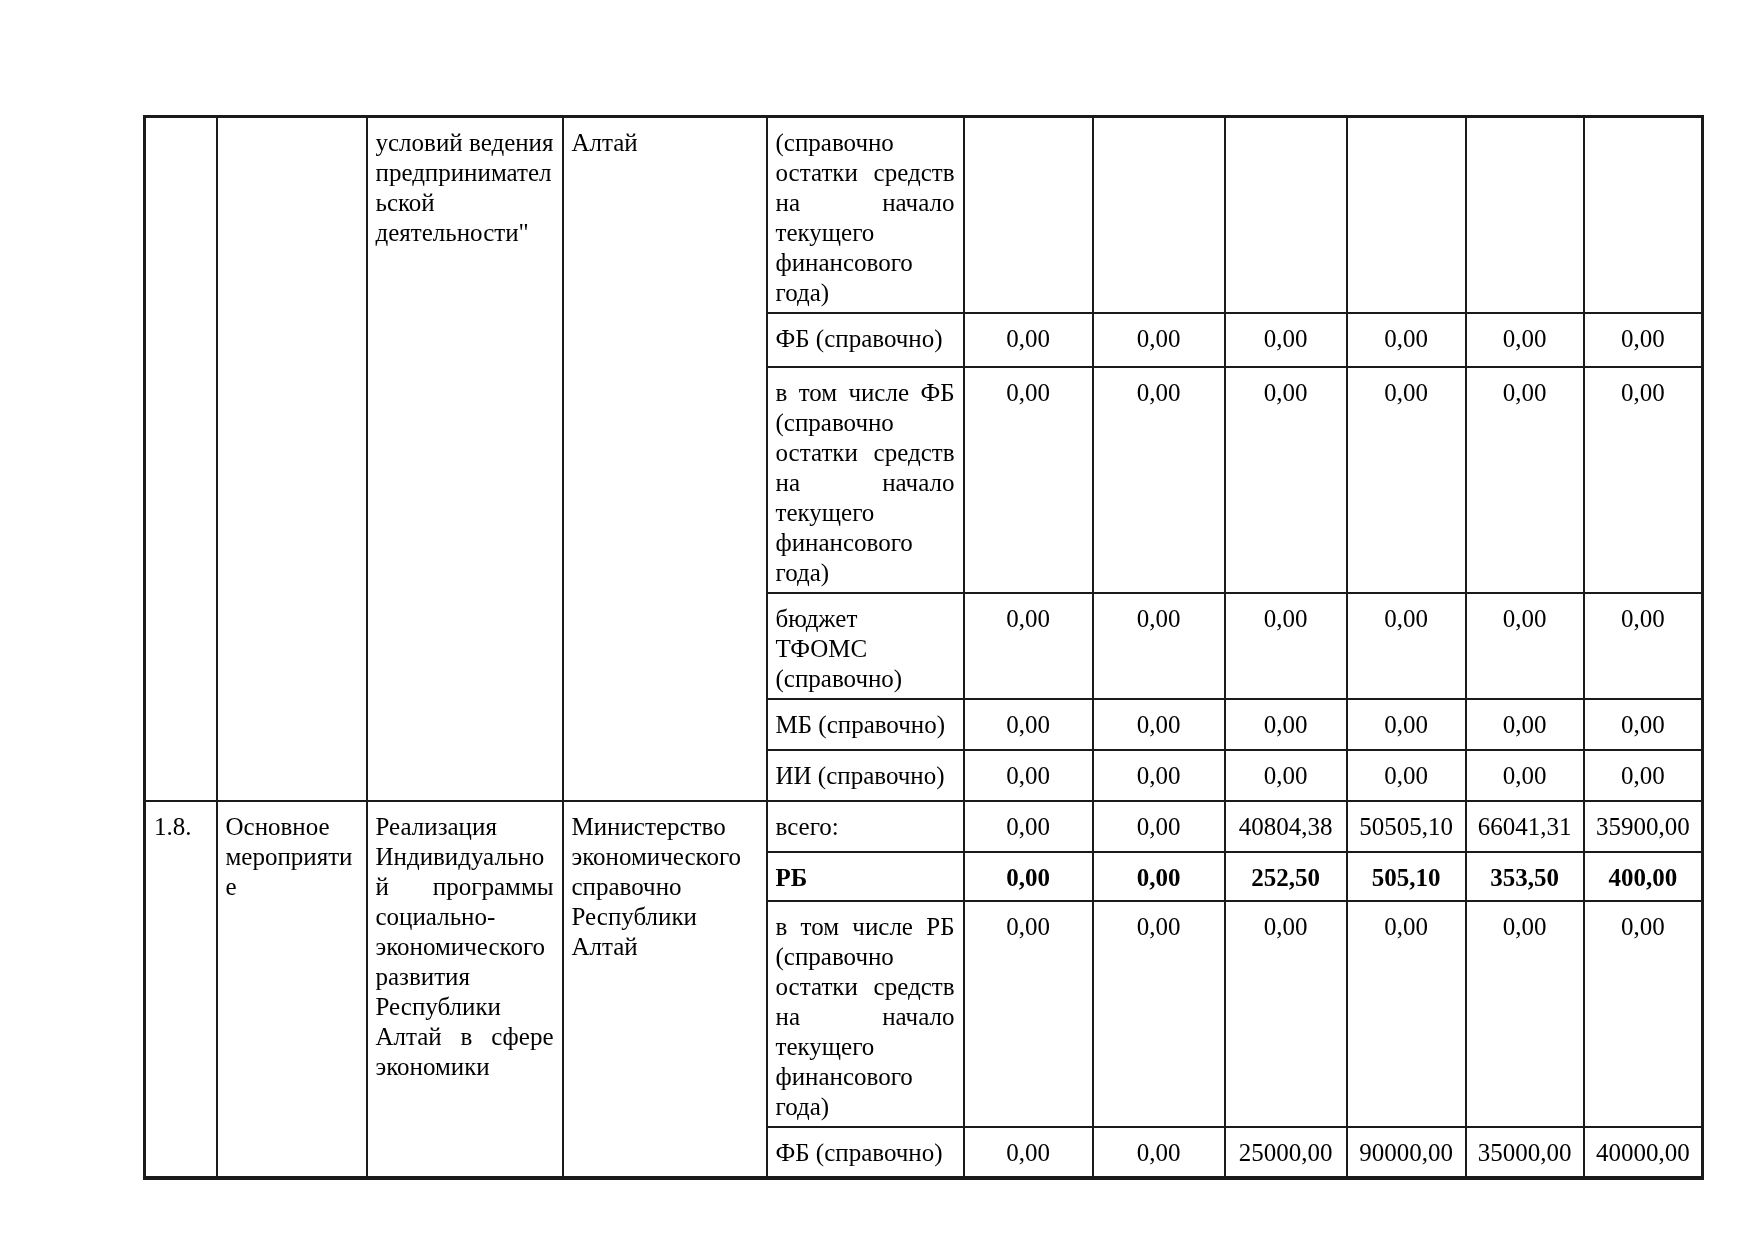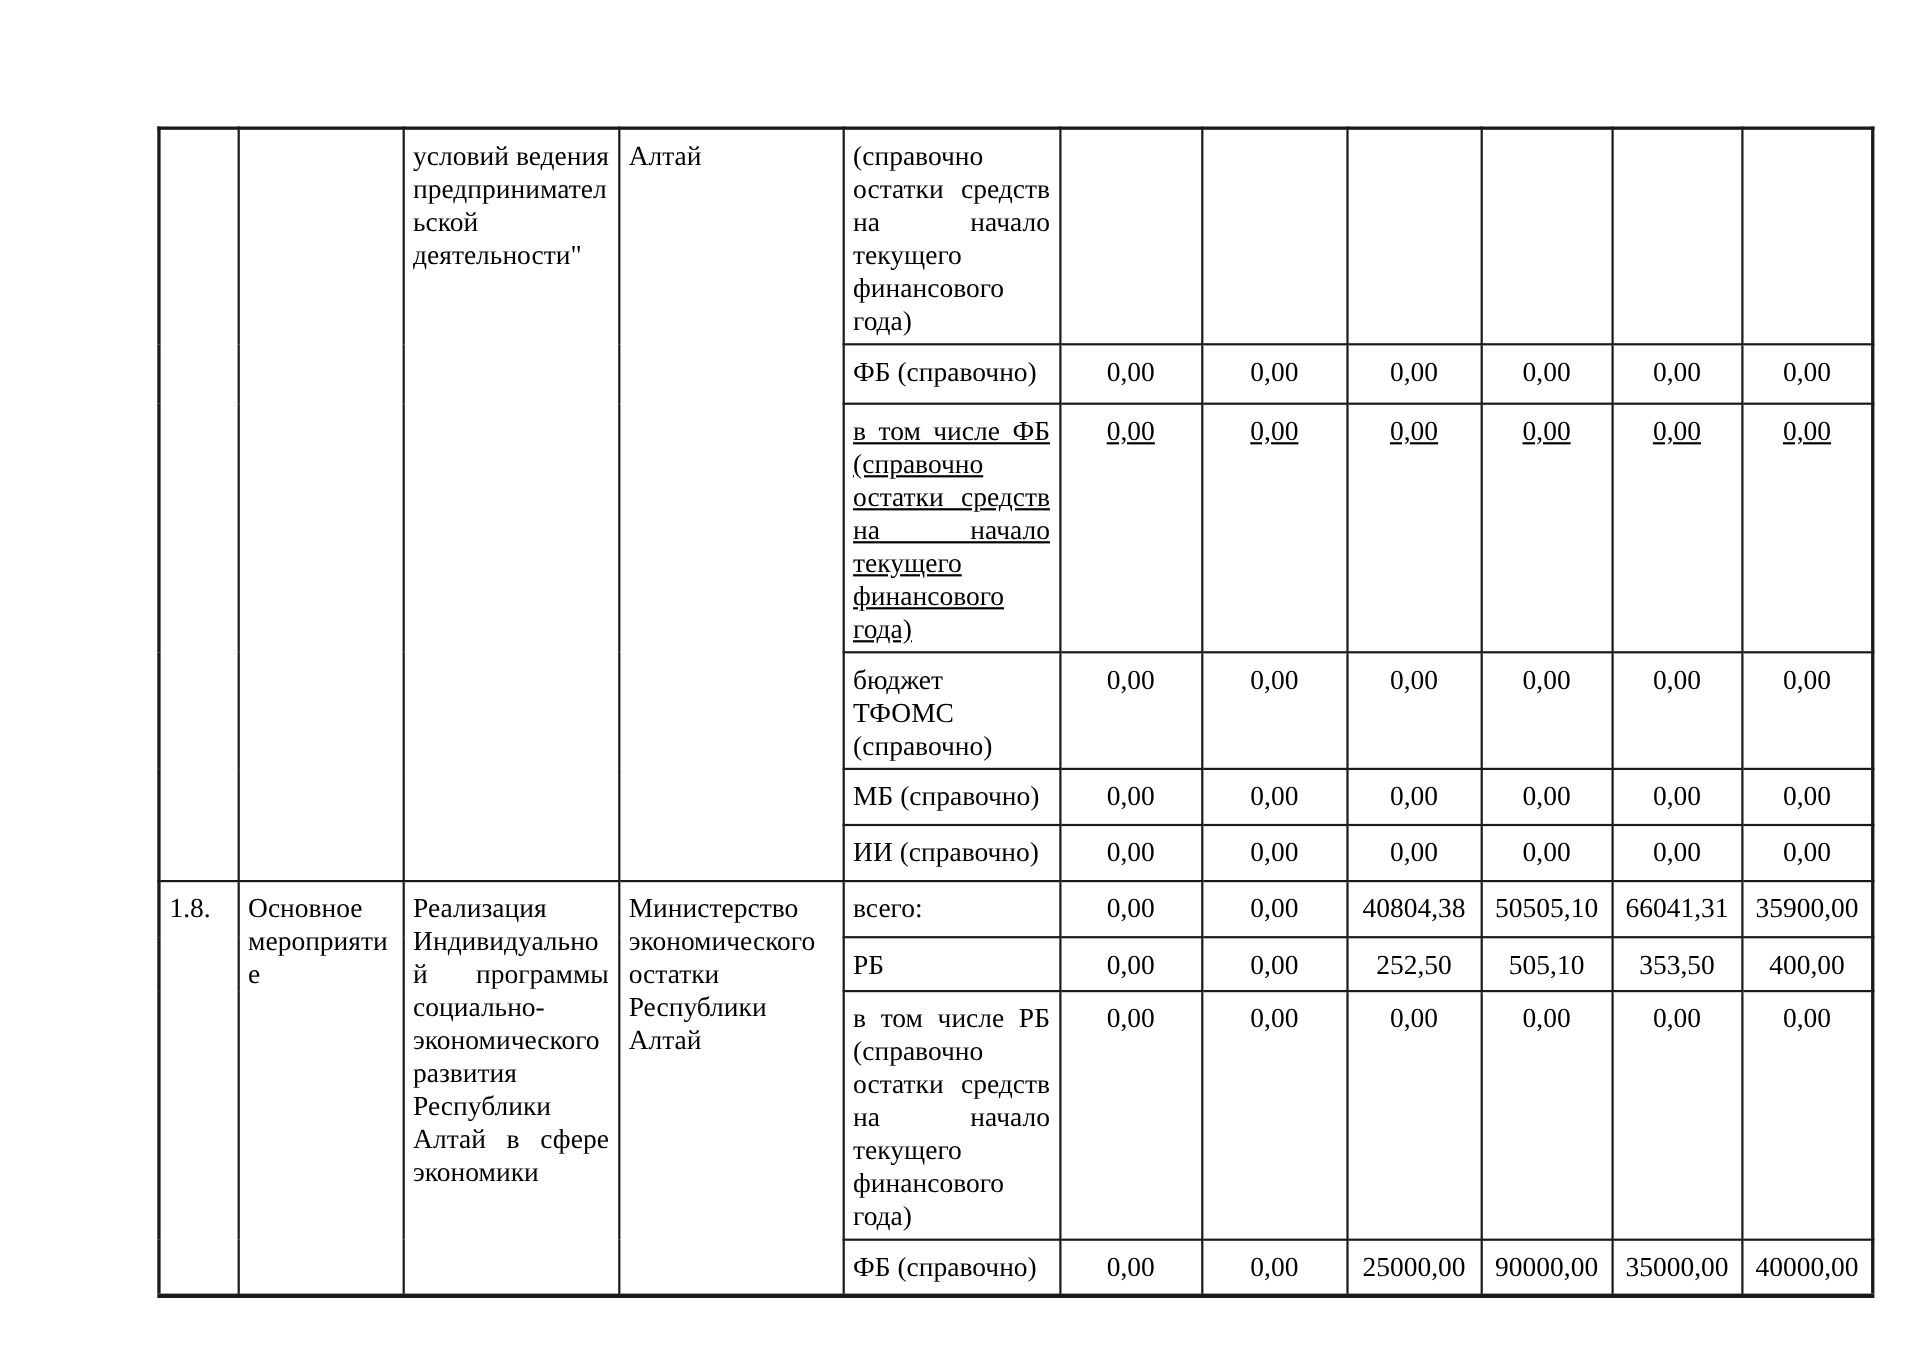--- a/index.html
+++ b/index.html
@@ -41,26 +41,26 @@
   .w-src  { width: 197px; }
   .w-v1   { width: 129px; }
   .w-v2   { width: 132px; }
   .w-v3   { width: 122px; }
   .w-v4   { width: 119px; }
   .w-v5   { width: 118px; }
   .w-v6   { width: 119px; }
   
   .rA { height: 194px; }
   .rB { height: 54px;  }
-  .rC { height: 222px; text-decoration: underline; }
+  .rC { height: 222px; }
   .rD { height: 82px;  }
   .rE { height: 51px;  }
   .rF { height: 51px;  }
   .rG { height: 51px;  }
-  .rH { height: 49px;  }
+  .rH { height: 49px; font-weight: bold;  }
   .rI { height: 223px; }
   .rJ { height: 51px;  }
   
   td.just {
     text-align: justify;
     overflow-wrap: break-word;
     word-break: break-word;
   }
   td.name-cell { padding-left: 4px; padding-right: 4px; }
   td.src-cell  { padding-left: 6px; padding-right: 6px; margin-top: 44px; }
@@ -147,21 +147,21 @@
       <td class="val">0,00</td>
       <td class="val">0,00</td>
       <td class="val">0,00</td>
       <td class="val">0,00</td>
     </tr>
 
     <tr class="rG">
       <td rowspan="4" class="num-cell">1.8.</td>
       <td rowspan="4" class="just">Основное мероприятие</td>
       <td rowspan="4" class="just name-cell">Реализация Индивидуальной программы социально-экономического развития Республики Алтай в сфере экономики</td>
-      <td rowspan="4" class="just">Министерство экономического остатки Республики Алтай</td>
+      <td rowspan="4" class="just">Министерство экономического справочно Республики Алтай</td>
       <td class="just src-cell">всего:</td>
       <td class="val">0,00</td>
       <td class="val">0,00</td>
       <td class="val">40804,38</td>
       <td class="val">50505,10</td>
       <td class="val">66041,31</td>
       <td class="val">35900,00</td>
     </tr>
     <tr class="rH">
       <td class="just src-cell">РБ</td>

